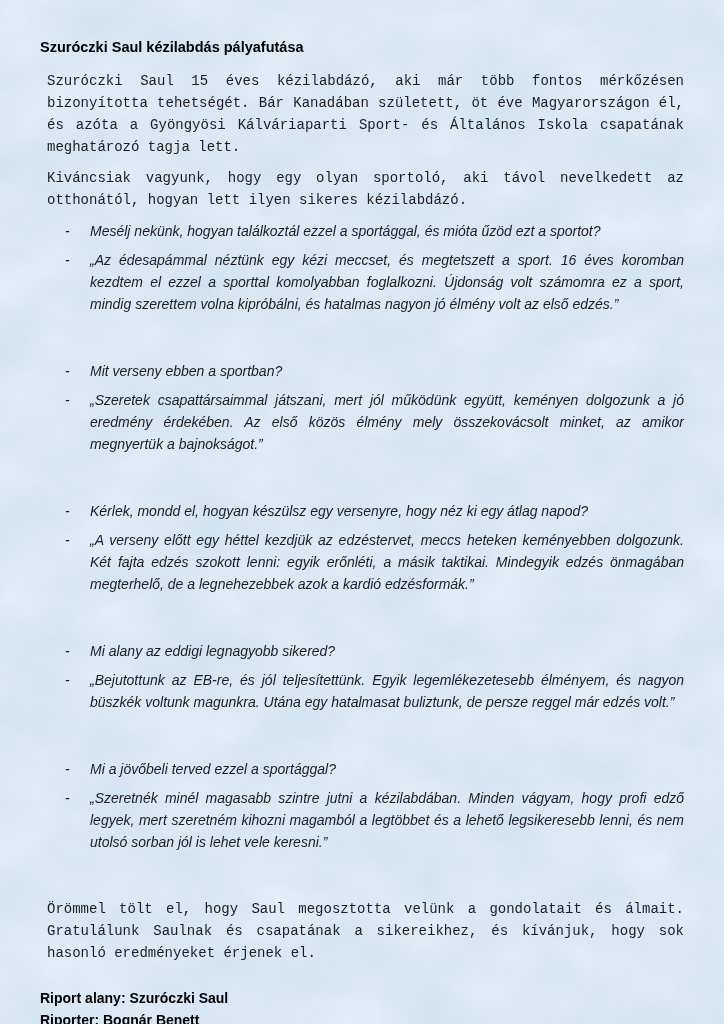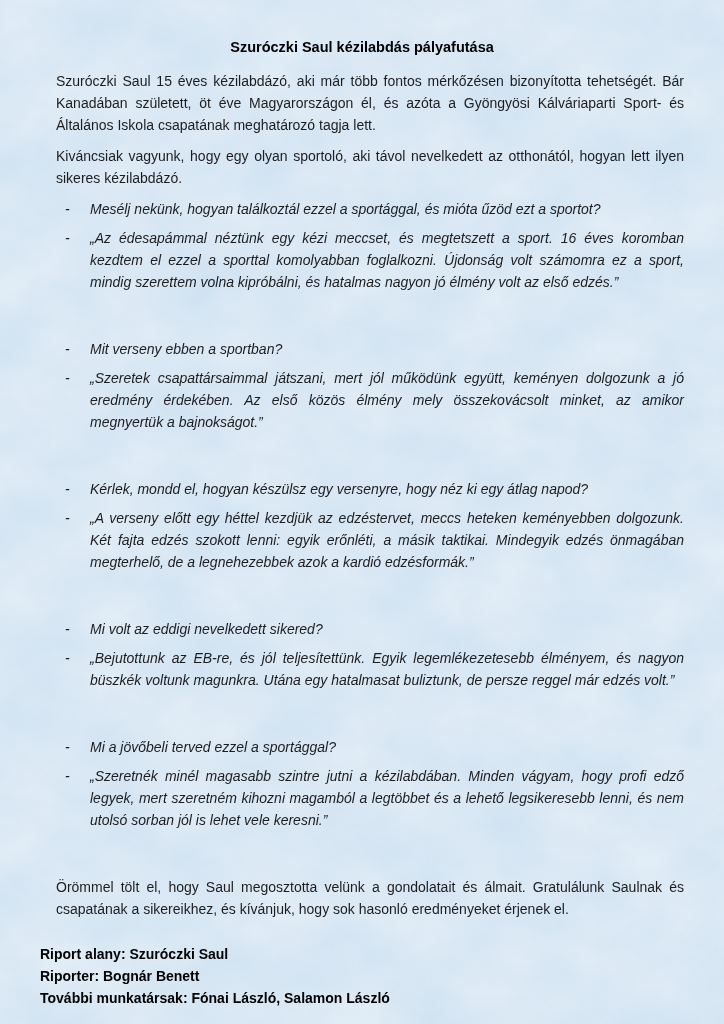--- a/index.html
+++ b/index.html
@@ -24,29 +24,30 @@
     position: absolute;
     inset: 0;
     z-index: 1;
     padding: 36px 40px 0 40px;
     box-sizing: border-box;
     font-size: 14px;
     line-height: 22px;
     color: #1d1d1f;
   }
   .page-title {
-    text-align: center;
+    text-align: left;
     font-weight: bold;
     font-size: 14.5px;
     color: #000;
     margin: 0 0 12px 0;
   }
   .para {
     text-align: justify;
-    margin: 0 0 9px 16px;
+    margin: 0 0 9px 7px;
+    font-family: Liberation Mono, monospace;
   }
   .qa-pair {
     margin: 5px 0 45px 0;
   }
   .qa-pair:last-of-type {
     margin-bottom: 10px;
   }
   .qa-row {
     display: flex;
     padding-left: 25px;
@@ -130,21 +131,21 @@
     </div>
     <div class="qa-row answer">
       <span class="marker">-</span>
       <span class="qa-text">„A verseny előtt egy héttel kezdjük az edzéstervet, meccs heteken keményebben dolgozunk. Két fajta edzés szokott lenni: egyik erőnléti, a másik taktikai. Mindegyik edzés önmagában megterhelő, de a legnehezebbek azok a kardió edzésformák.”</span>
     </div>
   </div>
 
   <div class="qa-pair">
     <div class="qa-row question">
       <span class="marker">-</span>
-      <span class="qa-text">Mi volt az eddigi nevelkedett sikered?</span>
+      <span class="qa-text">Mi alany az eddigi legnagyobb sikered?</span>
     </div>
     <div class="qa-row answer">
       <span class="marker">-</span>
       <span class="qa-text">„Bejutottunk az EB-re, és jól teljesítettünk. Egyik legemlékezetesebb élményem, és nagyon büszkék voltunk magunkra. Utána egy hatalmasat buliztunk, de persze reggel már edzés volt.”</span>
     </div>
   </div>
 
   <div class="qa-pair">
     <div class="qa-row question">
       <span class="marker">-</span>

